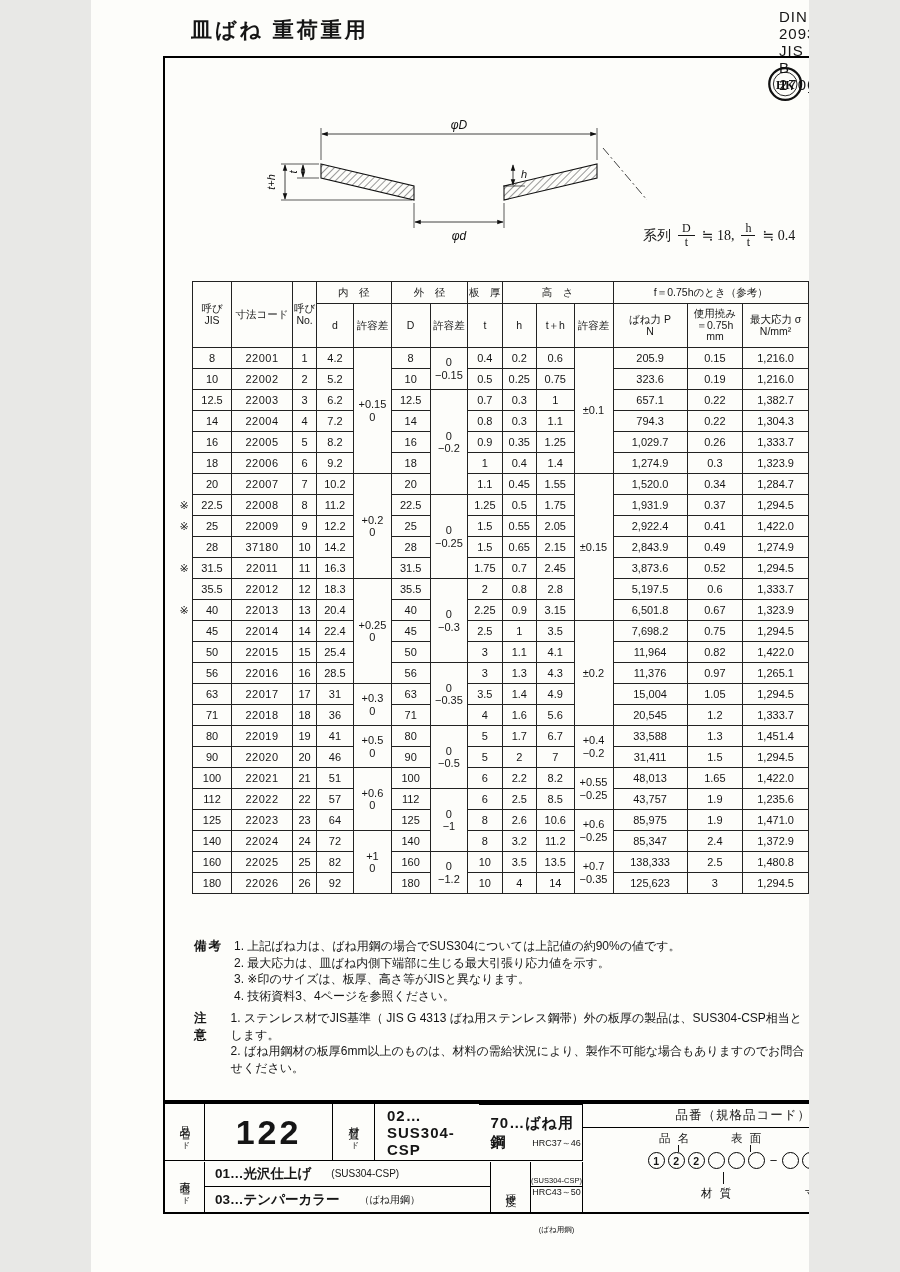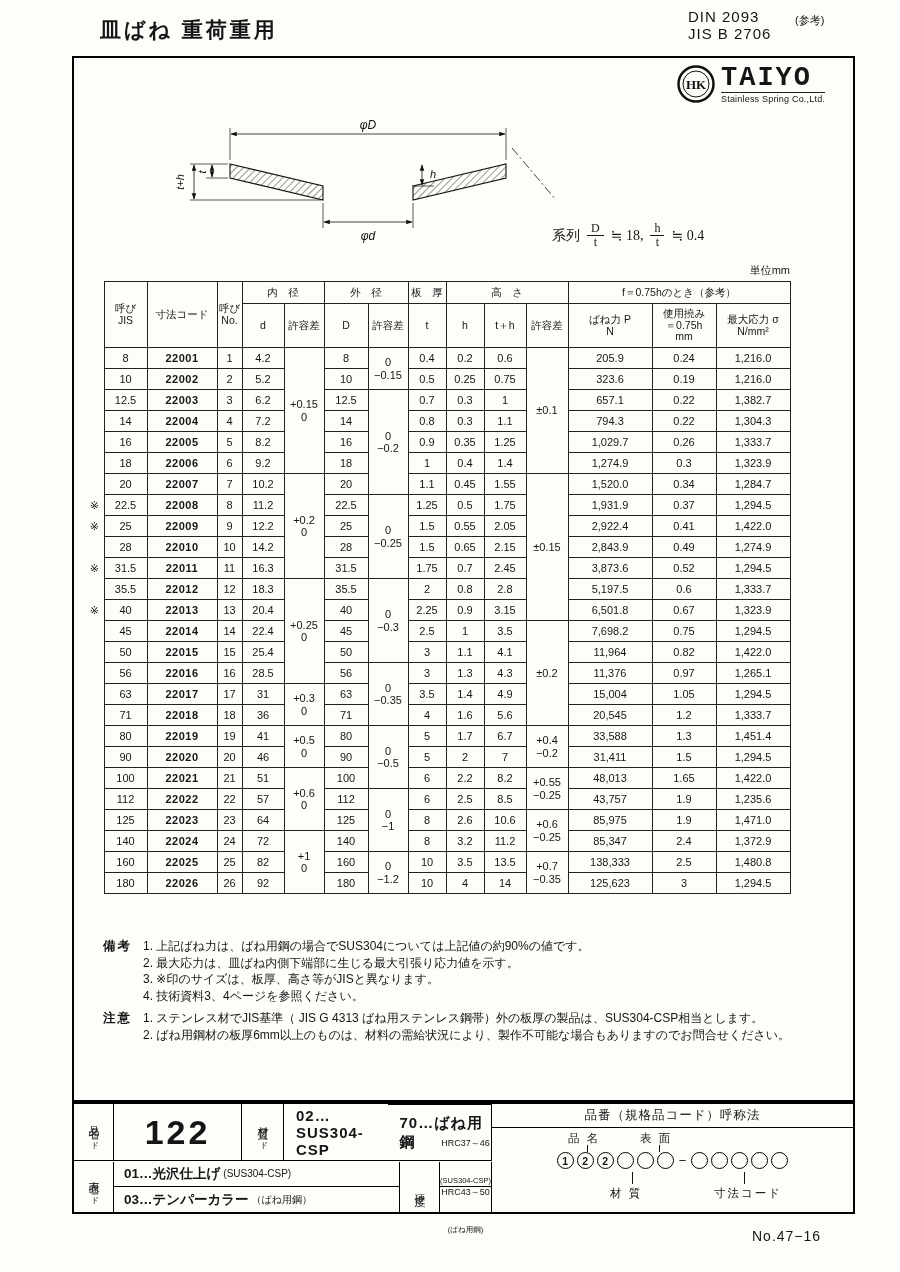--- a/index.html
+++ b/index.html
@@ -1,18 +1,18 @@
 <!DOCTYPE html>
 <html><head>
 <meta charset="utf-8">
 <style>
   * { margin:0; padding:0; box-sizing:border-box; }
   html,body { background:#e8e8e6; }
   .page {
-    position:relative; width:900px; height:1272px; margin:0 auto;
+    position:relative; width:718px; height:1272px; margin:0 auto;
     background:#fdfdfa; color:#151515;
     font-family:"Liberation Sans","DejaVu Sans",sans-serif;
     overflow:hidden;
   }
   
   .title { position:absolute; left:100px; top:16px; font-size:21px; font-weight:bold; letter-spacing:3px; }
   .standards { position:absolute; left:688px; top:8px; font-size:15px; line-height:17px; letter-spacing:1px; }
   .std-note { position:absolute; left:795px; top:13px; font-size:11px; }
   .pageno { position:absolute; left:752px; top:1228px; font-size:14px; letter-spacing:1px; }
 
@@ -33,21 +33,21 @@
   .unit-label { position:absolute; left:720px; top:263px; width:70px; text-align:right; font-size:11px; }
 
   
   .spec-table { position:absolute; left:85px; top:281px; border-collapse:collapse; table-layout:fixed; }
   .spec-table th, .spec-table td { border:1px solid #222; font-size:11px; text-align:center; vertical-align:middle; padding:0; line-height:1.12; }
   .spec-table thead th { font-weight:normal; font-size:10.5px; white-space:pre-line; }
   .spec-table thead tr:first-child th { height:22px; }
   .spec-table thead tr:last-child th { height:44px; }
   .spec-table tbody td { height:21px; }
   .spec-table .c-mark { border:none; background:transparent; font-size:11px; }
-  .c-code { font-weight:bold; font-size:13px; letter-spacing:0.5px; }
+  .c-code { font-weight:normal; font-size:13px; letter-spacing:0.5px; }
   .c-tol { font-size:9.5px; line-height:1.2; }
   .c-p { text-align:right; padding-right:8px; }
   .c-f { text-align:right; padding-right:20px; }
   .c-s { text-align:right; padding-right:8px; }
 
   
   .note-block { position:absolute; display:flex; gap:8px; }
   .remarks { left:103px; top:938px; }
   .caution { left:103px; top:1010px; }
   .note-label { font-size:12.5px; font-weight:bold; width:32px; letter-spacing:2px; }
@@ -65,21 +65,21 @@
   .fb-d1 { left:0; top:57.5px; width:40px; height:50.5px; }
   .fb-d2 { left:40px; top:57.5px; width:286px; height:50.5px; flex-direction:column; align-items:stretch; }
   .fb-e1 { left:326px; top:57.5px; width:40px; height:50.5px; }
   .fb-e2 { left:366px; top:57.5px; width:52px; height:50.5px; flex-direction:column; align-items:stretch; }
   .vlabel { writing-mode:vertical-rl; text-orientation:mixed; display:flex; align-items:center; letter-spacing:2px; }
   .vlabel .vmain { font-size:11px; }
   .vlabel .vsub { font-size:8px; margin-top:2px; }
   .big-code { font-size:34px; font-weight:bold; letter-spacing:3px; }
   .mat-row { flex:1; display:flex; align-items:center; padding-left:12px; font-size:15px; font-weight:bold; letter-spacing:1px; }
   .mat-row + .mat-row { border-top:1px solid #000; }
-  .surf-row { flex:1; display:flex; align-items:center; padding-left:10px; font-size:13.5px; font-weight:bold; gap:3px; }
+  .surf-row { flex:1; display:flex; align-items:center; padding-left:10px; font-size:13.5px; font-weight:bold; gap:20px; }
   .surf-row + .surf-row { border-top:1px solid #000; }
   .surf-note { font-size:10px; font-weight:normal; }
   .hard-row { flex:1; display:flex; flex-direction:column; align-items:center; justify-content:center; font-size:9px; line-height:10px;gap:28px; }
   .hard-row + .hard-row { border-top:1px solid #000; }
   .hard-note { font-size:7.5px; }
   .naming-title { height:24px; display:flex; align-items:center; justify-content:center; font-size:12.5px; letter-spacing:1px; border-bottom:1.2px solid #000; }
   .naming-body { position:relative; flex:1; }
   .nlabel { position:absolute; font-size:11.5px; letter-spacing:2px; }
   .l-item { left:76px; top:3px; }
   .l-surface { left:148px; top:3px; }
@@ -244,21 +244,21 @@
             <div>0</div>
             <div>−0.15</div>
           </td>
           <td class="c-t">0.4</td>
           <td class="c-h">0.2</td>
           <td class="c-th">0.6</td>
           <td rowspan="6" class="c-tol">
             <div>±0.1</div>
           </td>
           <td class="c-p">205.9</td>
-          <td class="c-f">0.24</td>
+          <td class="c-f">0.15</td>
           <td class="c-s">1,216.0</td>
         </tr>
         <tr>
           <td class="c-mark"></td>
           <td class="c-jis">10</td>
           <td class="c-code">22002</td>
           <td class="c-no">2</td>
           <td class="c-d">5.2</td>
           <td class="c-D">10</td>
           <td class="c-t">0.5</td>
@@ -377,21 +377,21 @@
           <td class="c-t">1.5</td>
           <td class="c-h">0.55</td>
           <td class="c-th">2.05</td>
           <td class="c-p">2,922.4</td>
           <td class="c-f">0.41</td>
           <td class="c-s">1,422.0</td>
         </tr>
         <tr>
           <td class="c-mark"></td>
           <td class="c-jis">28</td>
-          <td class="c-code">22010</td>
+          <td class="c-code">37180</td>
           <td class="c-no">10</td>
           <td class="c-d">14.2</td>
           <td class="c-D">28</td>
           <td class="c-t">1.5</td>
           <td class="c-h">0.65</td>
           <td class="c-th">2.15</td>
           <td class="c-p">2,843.9</td>
           <td class="c-f">0.49</td>
           <td class="c-s">1,274.9</td>
         </tr>

